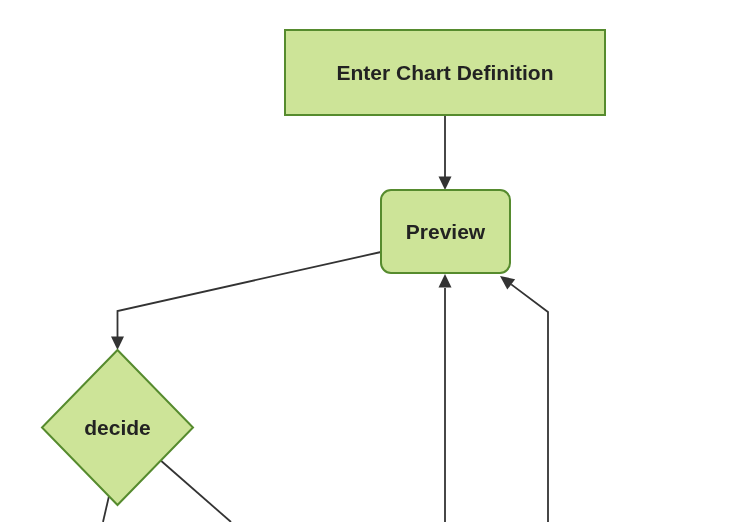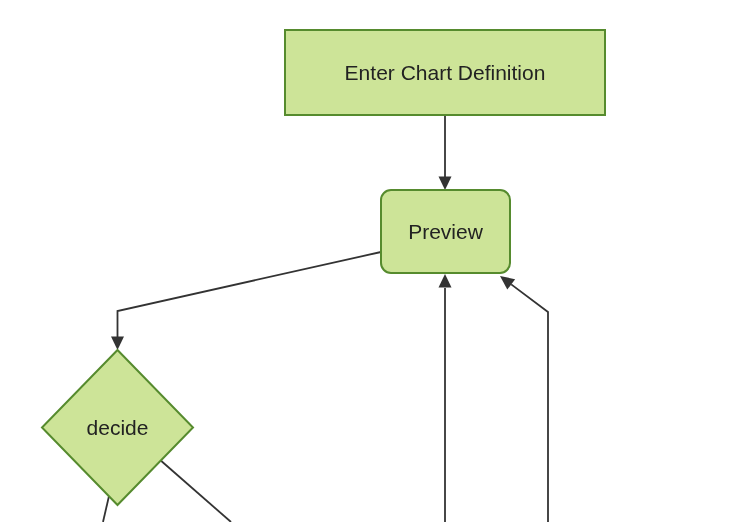--- a/index.html
+++ b/index.html
@@ -6,20 +6,21 @@
     margin: 0;
     padding: 0;
     background: #ffffff;
   }
   .viewport {
     position: relative;
     width: 740px;
     height: 522px;
     overflow: hidden;
     background: #ffffff;
+    font-weight: bold;
   }
   svg.canvas { display: block; }
   .node-shape {
     fill: #cde498;
     stroke: #568b2e;
     stroke-width: 2;
   }
   .edge {
     stroke: #333333;
     stroke-width: 1.8;

